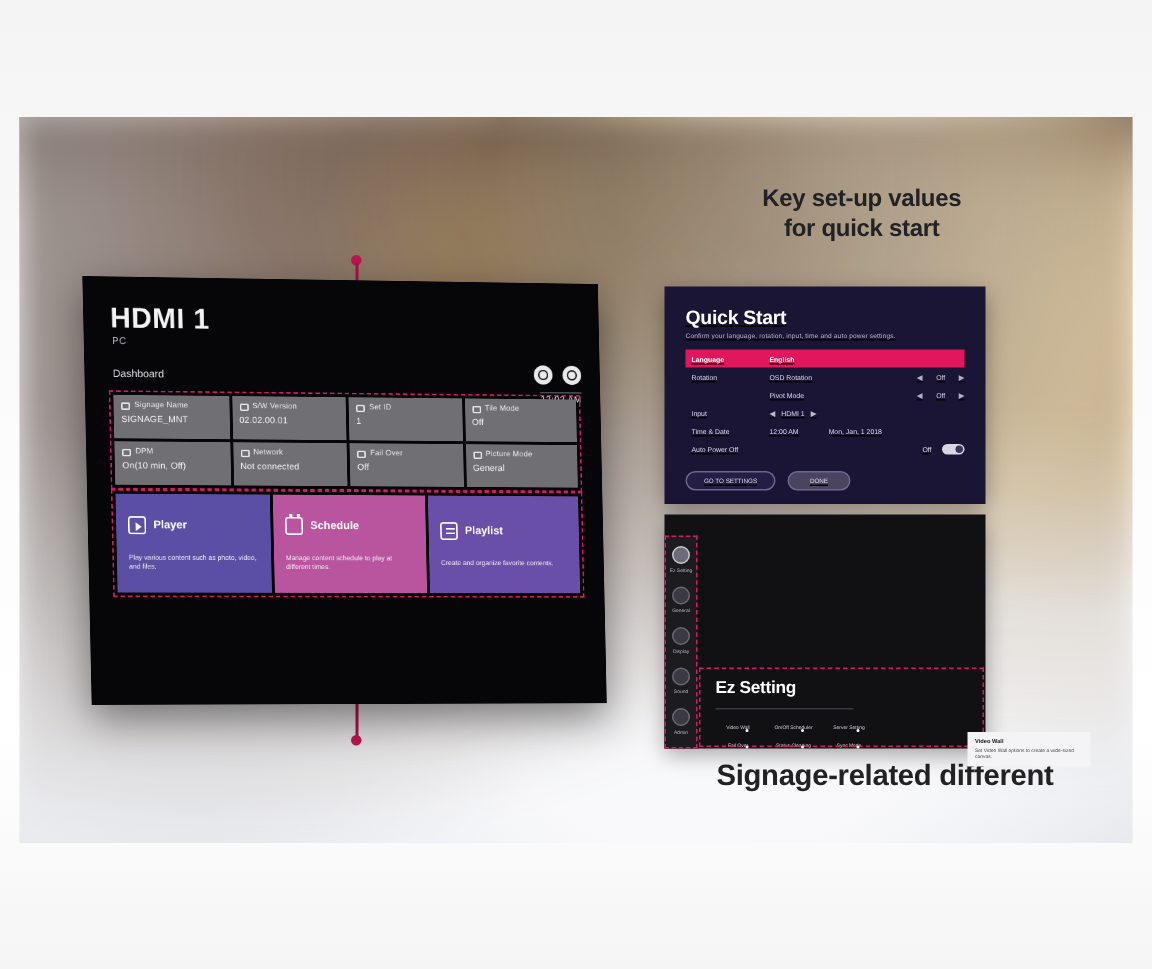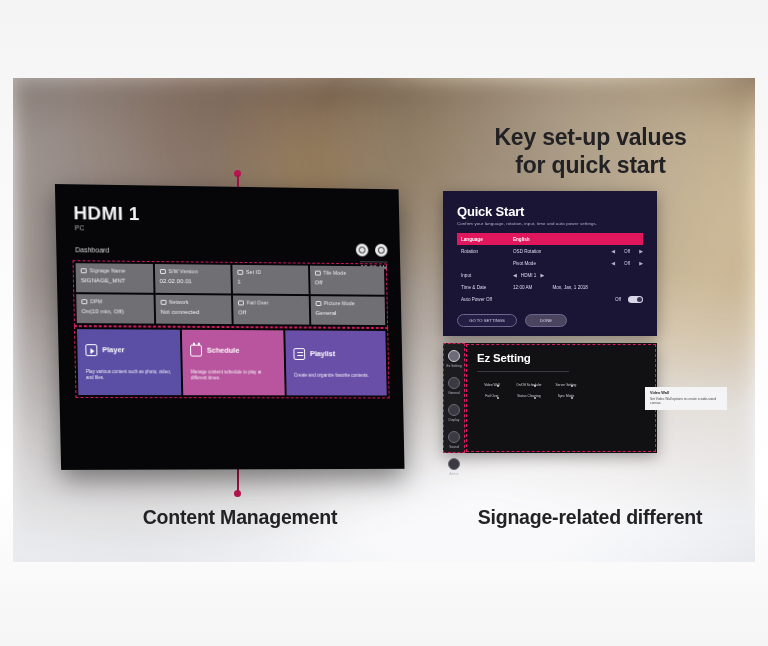--- a/index.html
+++ b/index.html
@@ -34,21 +34,21 @@
     background:
       radial-gradient(ellipse at 20% 8%, rgba(60,40,30,.45) 0 30%, rgba(60,40,30,0) 70%),
       radial-gradient(ellipse at 100% 8%, rgba(120,88,50,.35) 0 25%, rgba(120,88,50,0) 65%);
     filter: blur(10px);
   }
 
   
   .label { position: absolute; color: #222225; font-weight: 600; letter-spacing: -.2px;
            text-align: center; line-height: 1.22; }
   #lbl-status   { left: 102px; top: 140px; width: 275px; font-size: 19.5px; }
-  #lbl-key      { left: 468px; top: 123px; width: 245px; font-size: 23px; }
+  #lbl-key      { left: 452px; top: 123px; width: 245px; font-size: 16px; }
   #lbl-content  { left: 100px; top: 506px; width: 280px; font-size: 19.5px; }
   #lbl-signage  { left: 430px; top: 506px; width: 320px; font-size: 19.5px; }
 
   
   .conn { position: absolute; background: #a8114a; }
   .dot  { position: absolute; width: 7px; height: 7px; border-radius: 50%; background: #bb1550; }
   #conn-top  { left: 237px; top: 175px; width: 2px; height: 94px; }
   #dot-top   { left: 234px; top: 170px; }
   #conn-bot  { left: 237px; top: 461px; width: 2px; height: 32px; }
   #dot-bot   { left: 234px; top: 490px; }
@@ -104,20 +104,21 @@
   .gico.cal:after{ content:""; position:absolute; right:1.5px; top:-2.5px; width:2px;
       height:3px; background:#fff; }
   .gico.list:after{ content:""; position:absolute; left:2.5px; top:3px; width:6px;
       height:1px; background:#fff; box-shadow:0 3px 0 #fff; }
 
   
   #quickstart {
     position:absolute; left:443px; top:191px; width:214px; height:145px;
     background:#1a1535; padding:13px 14px 0 14px; overflow:hidden;
     box-shadow:0 4px 14px rgba(0,0,0,.35);
+    text-decoration:underline;
   }
   .qs-title { color:#fff; font-size:13px; font-weight:700; letter-spacing:-.2px; }
   .qs-sub   { color:#b6b3c9; font-size:4.4px; margin-top:2px; letter-spacing:.1px; }
   .qs-rows  { margin-top:7px; }
   .qs-row   { display:flex; align-items:center; height:12px; font-size:4.6px;
               color:#ded9ee; }
   .qs-row.hl{ background:#e1175e; color:#fff; font-weight:600; }
   .qs-k     { width:56px; padding-left:4px; }
   .qs-v     { flex:1; display:flex; align-items:center; gap:4px; }
   .qs-spin  { display:flex; align-items:center; gap:9px; color:#cfc9e4; }
@@ -126,22 +127,22 @@
               position:relative; }
   .qs-tog:after{ content:""; position:absolute; right:1px; top:1px; width:5px; height:5px;
               border-radius:50%; background:#3a3458; }
   .qs-btns  { display:flex; gap:8px; margin-top:9px; }
   .qs-btn   { border:1px solid #6d6790; border-radius:9px; padding:3px 0; width:60px;
               text-align:center; color:#dcd8ec; font-size:4.2px; background:#241e45; }
   .qs-btn.sec { width:42px; background:#4a445f; }
 
   
   #ezsetting {
-    position:absolute; left:443px; top:343px; width:214px; height:110px;
-    background:#111013; display:flex; box-shadow:0 4px 14px rgba(0,0,0,.35);
+    position:absolute; left:443px; top:343px; width:214px; height:156px;
+    background:#111013; display:flex; box-shadow:0 4px 14px rgba(0,0,0,.35);align-items:flex-end;
   }
   .ez-side { width:22px; background:#1c1b20; padding-top:7px;
              outline:1.3px dashed #d41b5f; outline-offset:-1px; }
   .ez-si { display:flex; flex-direction:column; align-items:center; margin-bottom:9px; }
   .ez-si .b { width:12px; height:12px; border-radius:50%; background:#3b3a42;
               border:1px solid #6a6873; }
   .ez-si.active .b { background:#6d6b78; border-color:#c9c7d2; }
   .ez-si .t { color:#b8b6c0; font-size:3.3px; margin-top:2px; }
   .ez-main { flex:1; padding:9px 10px 0 12px; position:relative;
              outline:1.3px dashed #d41b5f; outline-offset:-2px; }
@@ -162,21 +163,20 @@
 </style>
 </head>
 <body>
 
 <div id="stage">
 
   <div class="photo"></div>
 
   <div class="label" id="lbl-key" style="white-space:pre-line">Key set-up values
 for quick start</div>
-  <div class="label" id="lbl-content">Content Management</div>
   <div class="label" id="lbl-signage">Signage-related different</div>
 
   <div class="dot" id="dot-top"></div>
   <div class="conn" id="conn-top"></div>
   <div class="conn" id="conn-bot"></div>
   <div class="dot" id="dot-bot"></div>
 
   <div id="tv">
     <div class="src-name">HDMI 1</div>
     <div class="src-sub">PC</div>

